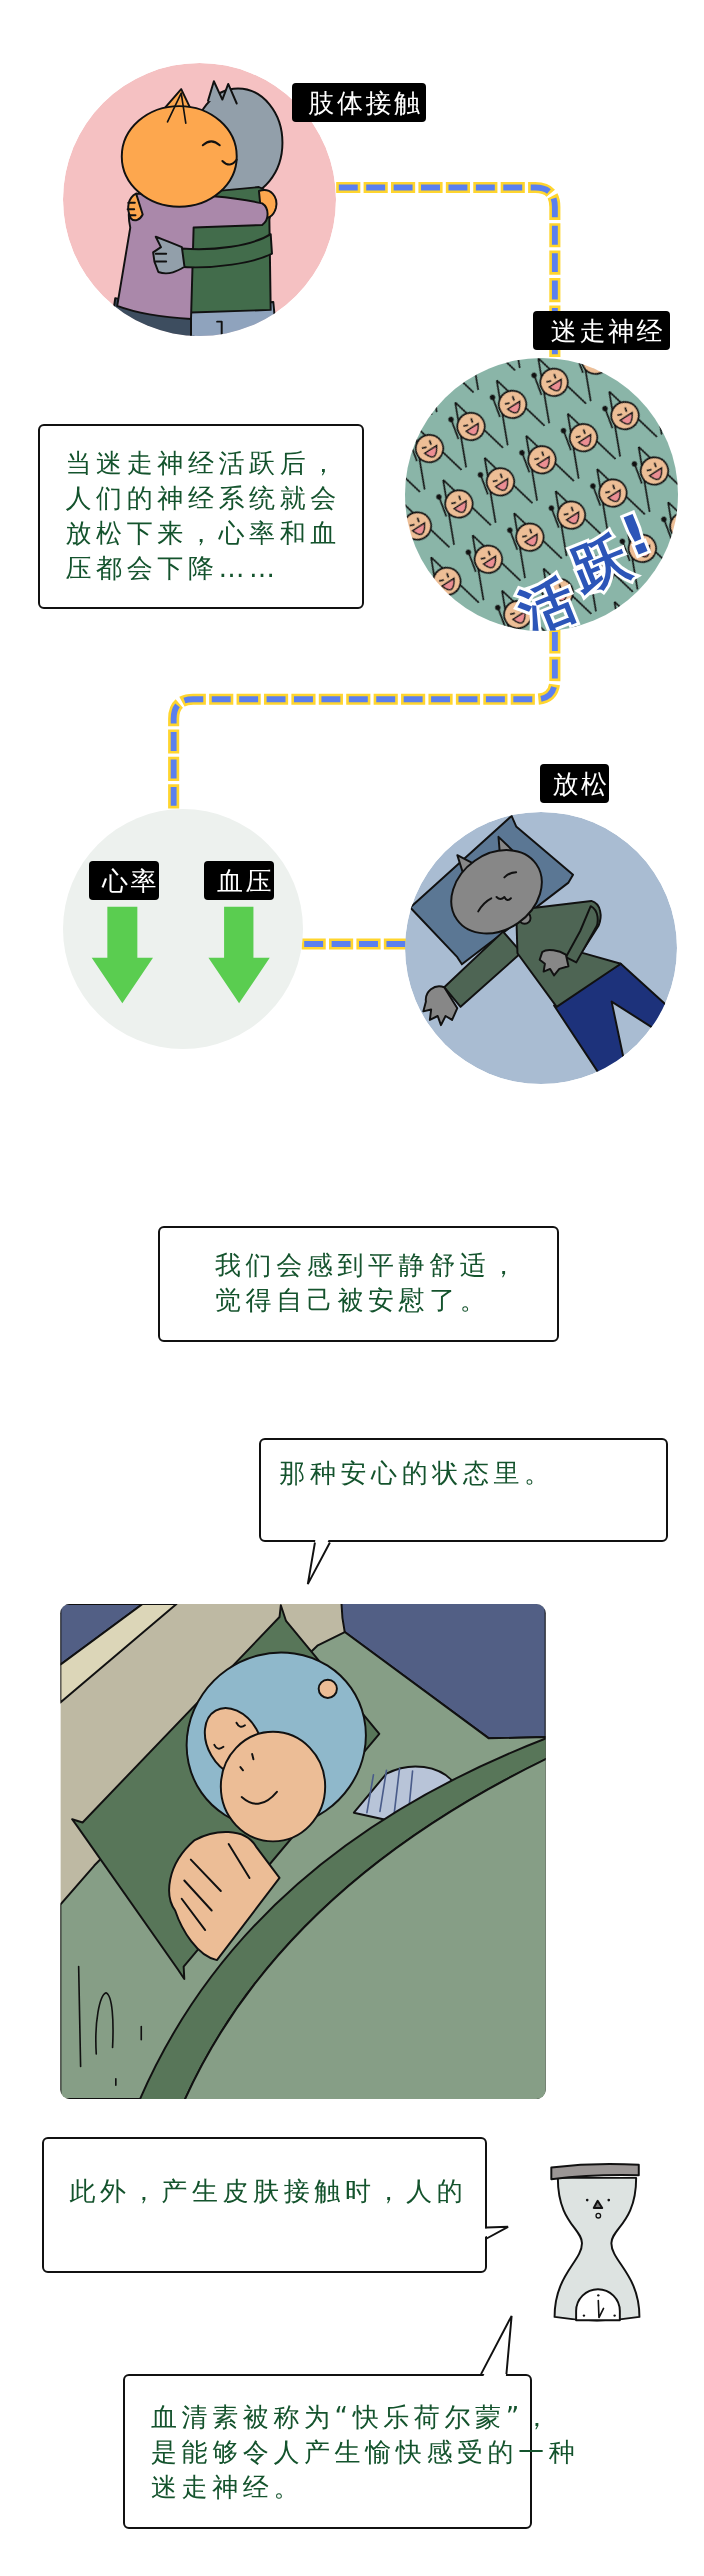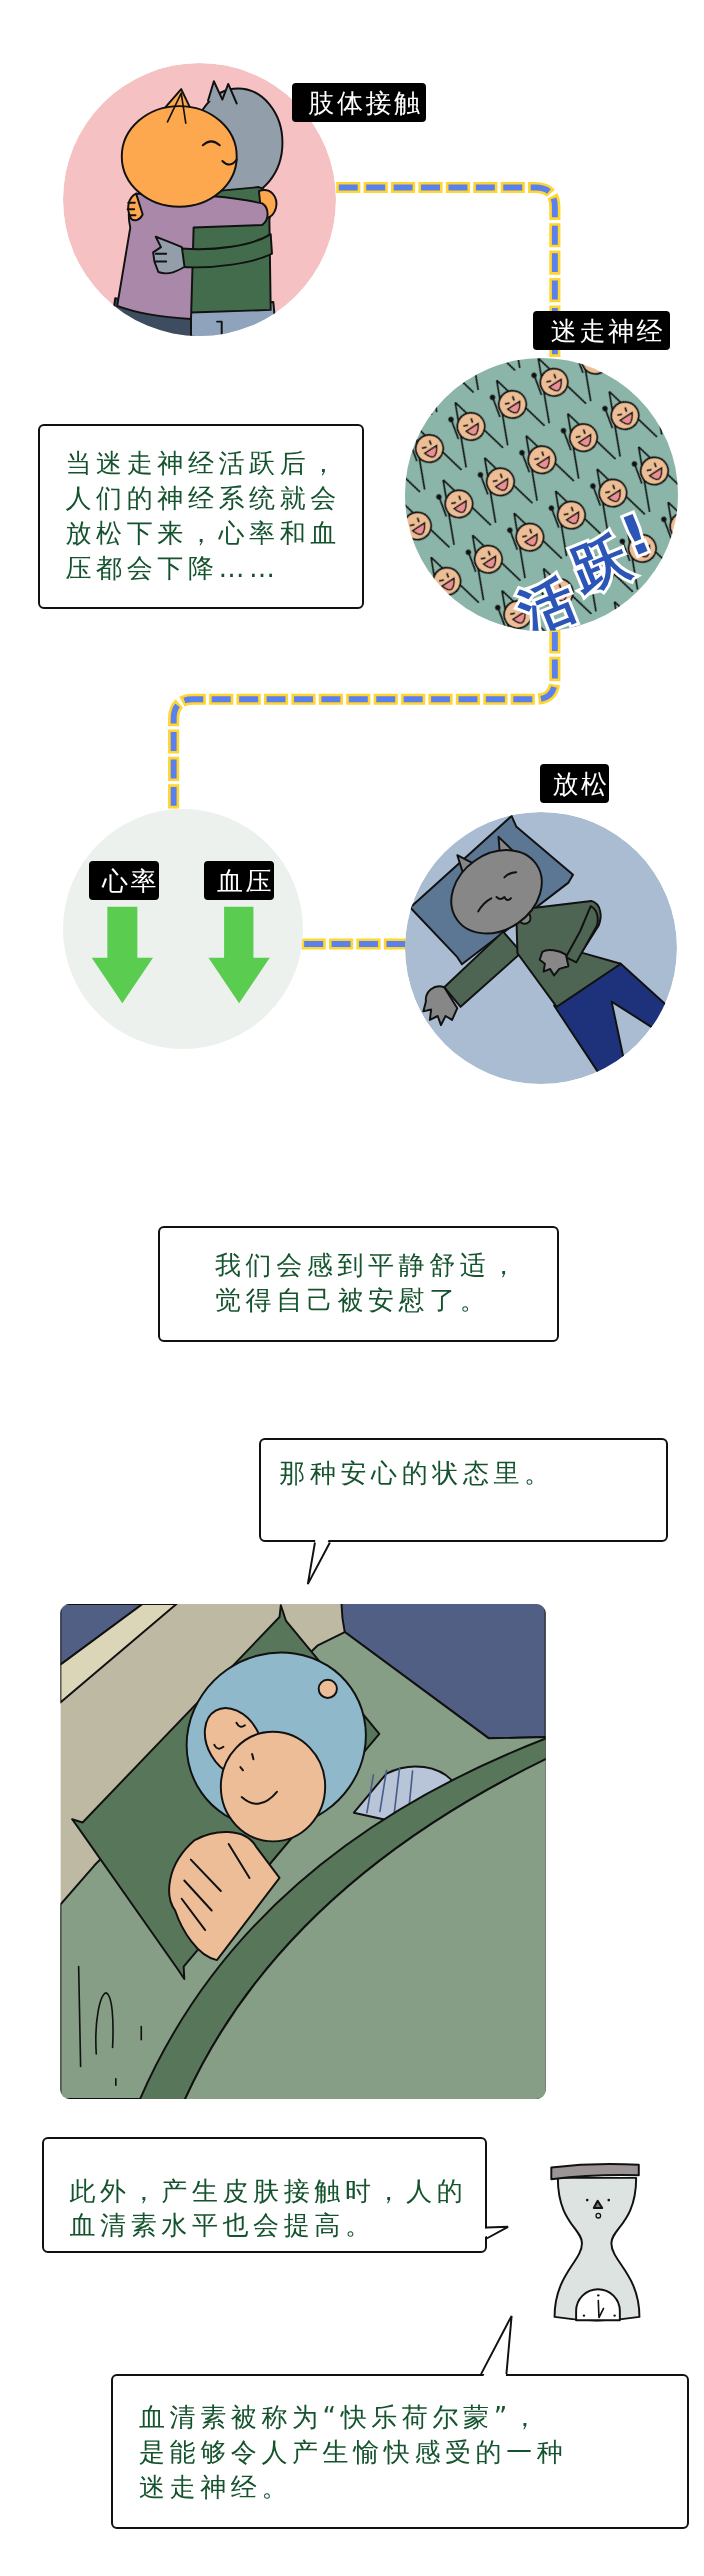--- a/index.html
+++ b/index.html
@@ -217,24 +217,23 @@
         <path d="M278 296 Q305 320 332 288" fill="none"></path>
         <path d="M206 362 C236 346 282 342 300 372 L336 420 L240 546 C210 540 186 500 176 470 C160 448 162 400 206 362 Z" fill="#ECBD96"></path>
         <path d="M200 392 L246 440 M190 424 L232 470 M186 452 L222 500 M258 368 L290 420" fill="none"></path>
       </g>
       <path d="M120 764 Q283 383 750 204 L750 235 Q336 435 189 764 Z" fill="#587659"></path>
       <path d="M189 764 Q336 435 750 235 L750 764 Z" fill="#869E86"></path>
       <path d="M28 556 L31 709 M55 690 C52 640 60 600 70 596 C80 600 82 640 80 680 M124 648 L124 668 M85 728 L85 738" fill="none" stroke-width="2.5"></path>
     </g>
   </svg>
 
-  <div class="box" style="left:42px;top:2137px;width:445px;height:116px">
+  <div class="box" style="left:42px;top:2137px;width:445px;height:136px">
     <div class="text-block" style="left:25.5px;top:35px;line-height:34px">
       <span class="line">此外，产生皮肤接触时，人的</span>
-      <span class="line">血清素水平也会提高。</span>
     </div>
   </div>
   <svg class="tail" style="left:480px;top:2219px" width="36" height="26" viewBox="735 3400 55 40">
     <polygon points="741,3415 778,3412 741,3428" fill="#fff"></polygon>
     <polyline points="745,3413 778,3412 745,3430" fill="none" stroke="#111" stroke-width="3"></polyline>
   </svg>
 
   <svg class="circle-art" style="left:548px;top:2157px" width="98" height="171" viewBox="0 0 150 262">
     <g stroke="#111" stroke-width="3" stroke-linejoin="round" stroke-linecap="round">
       <path d="M15 32 C15 100 52 110 52 132 C52 160 10 180 10 245 Q75 256 140 245 C140 180 97 160 97 132 C97 110 135 100 135 32 Z" fill="#DDE3E1"></path>
@@ -244,21 +243,21 @@
       <polygon points="76,67 70,78 83,78" fill="#777"></polygon>
       <circle cx="77" cy="90" r="3.5" fill="none" stroke-width="2"></circle>
       <path d="M43 250 L43 236 A33 33 0 0 1 110 236 L110 250 Z" fill="#ffffff"></path>
       <path d="M77 220 L78 246 L85 232" fill="none" stroke-width="2.5"></path>
       <circle cx="77" cy="212" r="1.8" fill="#111" stroke="none"></circle>
       <circle cx="55" cy="243" r="1.8" fill="#111" stroke="none"></circle>
       <circle cx="102" cy="243" r="1.8" fill="#111" stroke="none"></circle>
     </g>
   </svg>
 
-  <div class="box" style="left:111px;top:2374px;width:578px;height:155px">
+  <div class="box" style="left:123px;top:2374px;width:409px;height:155px">
     <div class="text-block" style="left:26px;top:23.5px;line-height:35px">
       <span class="line">血清素被称为“快乐荷尔蒙”，</span>
       <span class="line">是能够令人产生愉快感受的一种</span>
       <span class="line">迷走神经。</span>
     </div>
   </div>
   <svg class="tail" style="left:473px;top:2310px" width="46" height="69" viewBox="725 3540 70 106">
     <polygon points="740,3643 784,3549 775,3643" fill="#fff"></polygon>
     <polyline points="737,3638.5 784,3549 776,3638.5" fill="none" stroke="#111" stroke-width="3"></polyline>
   </svg>

